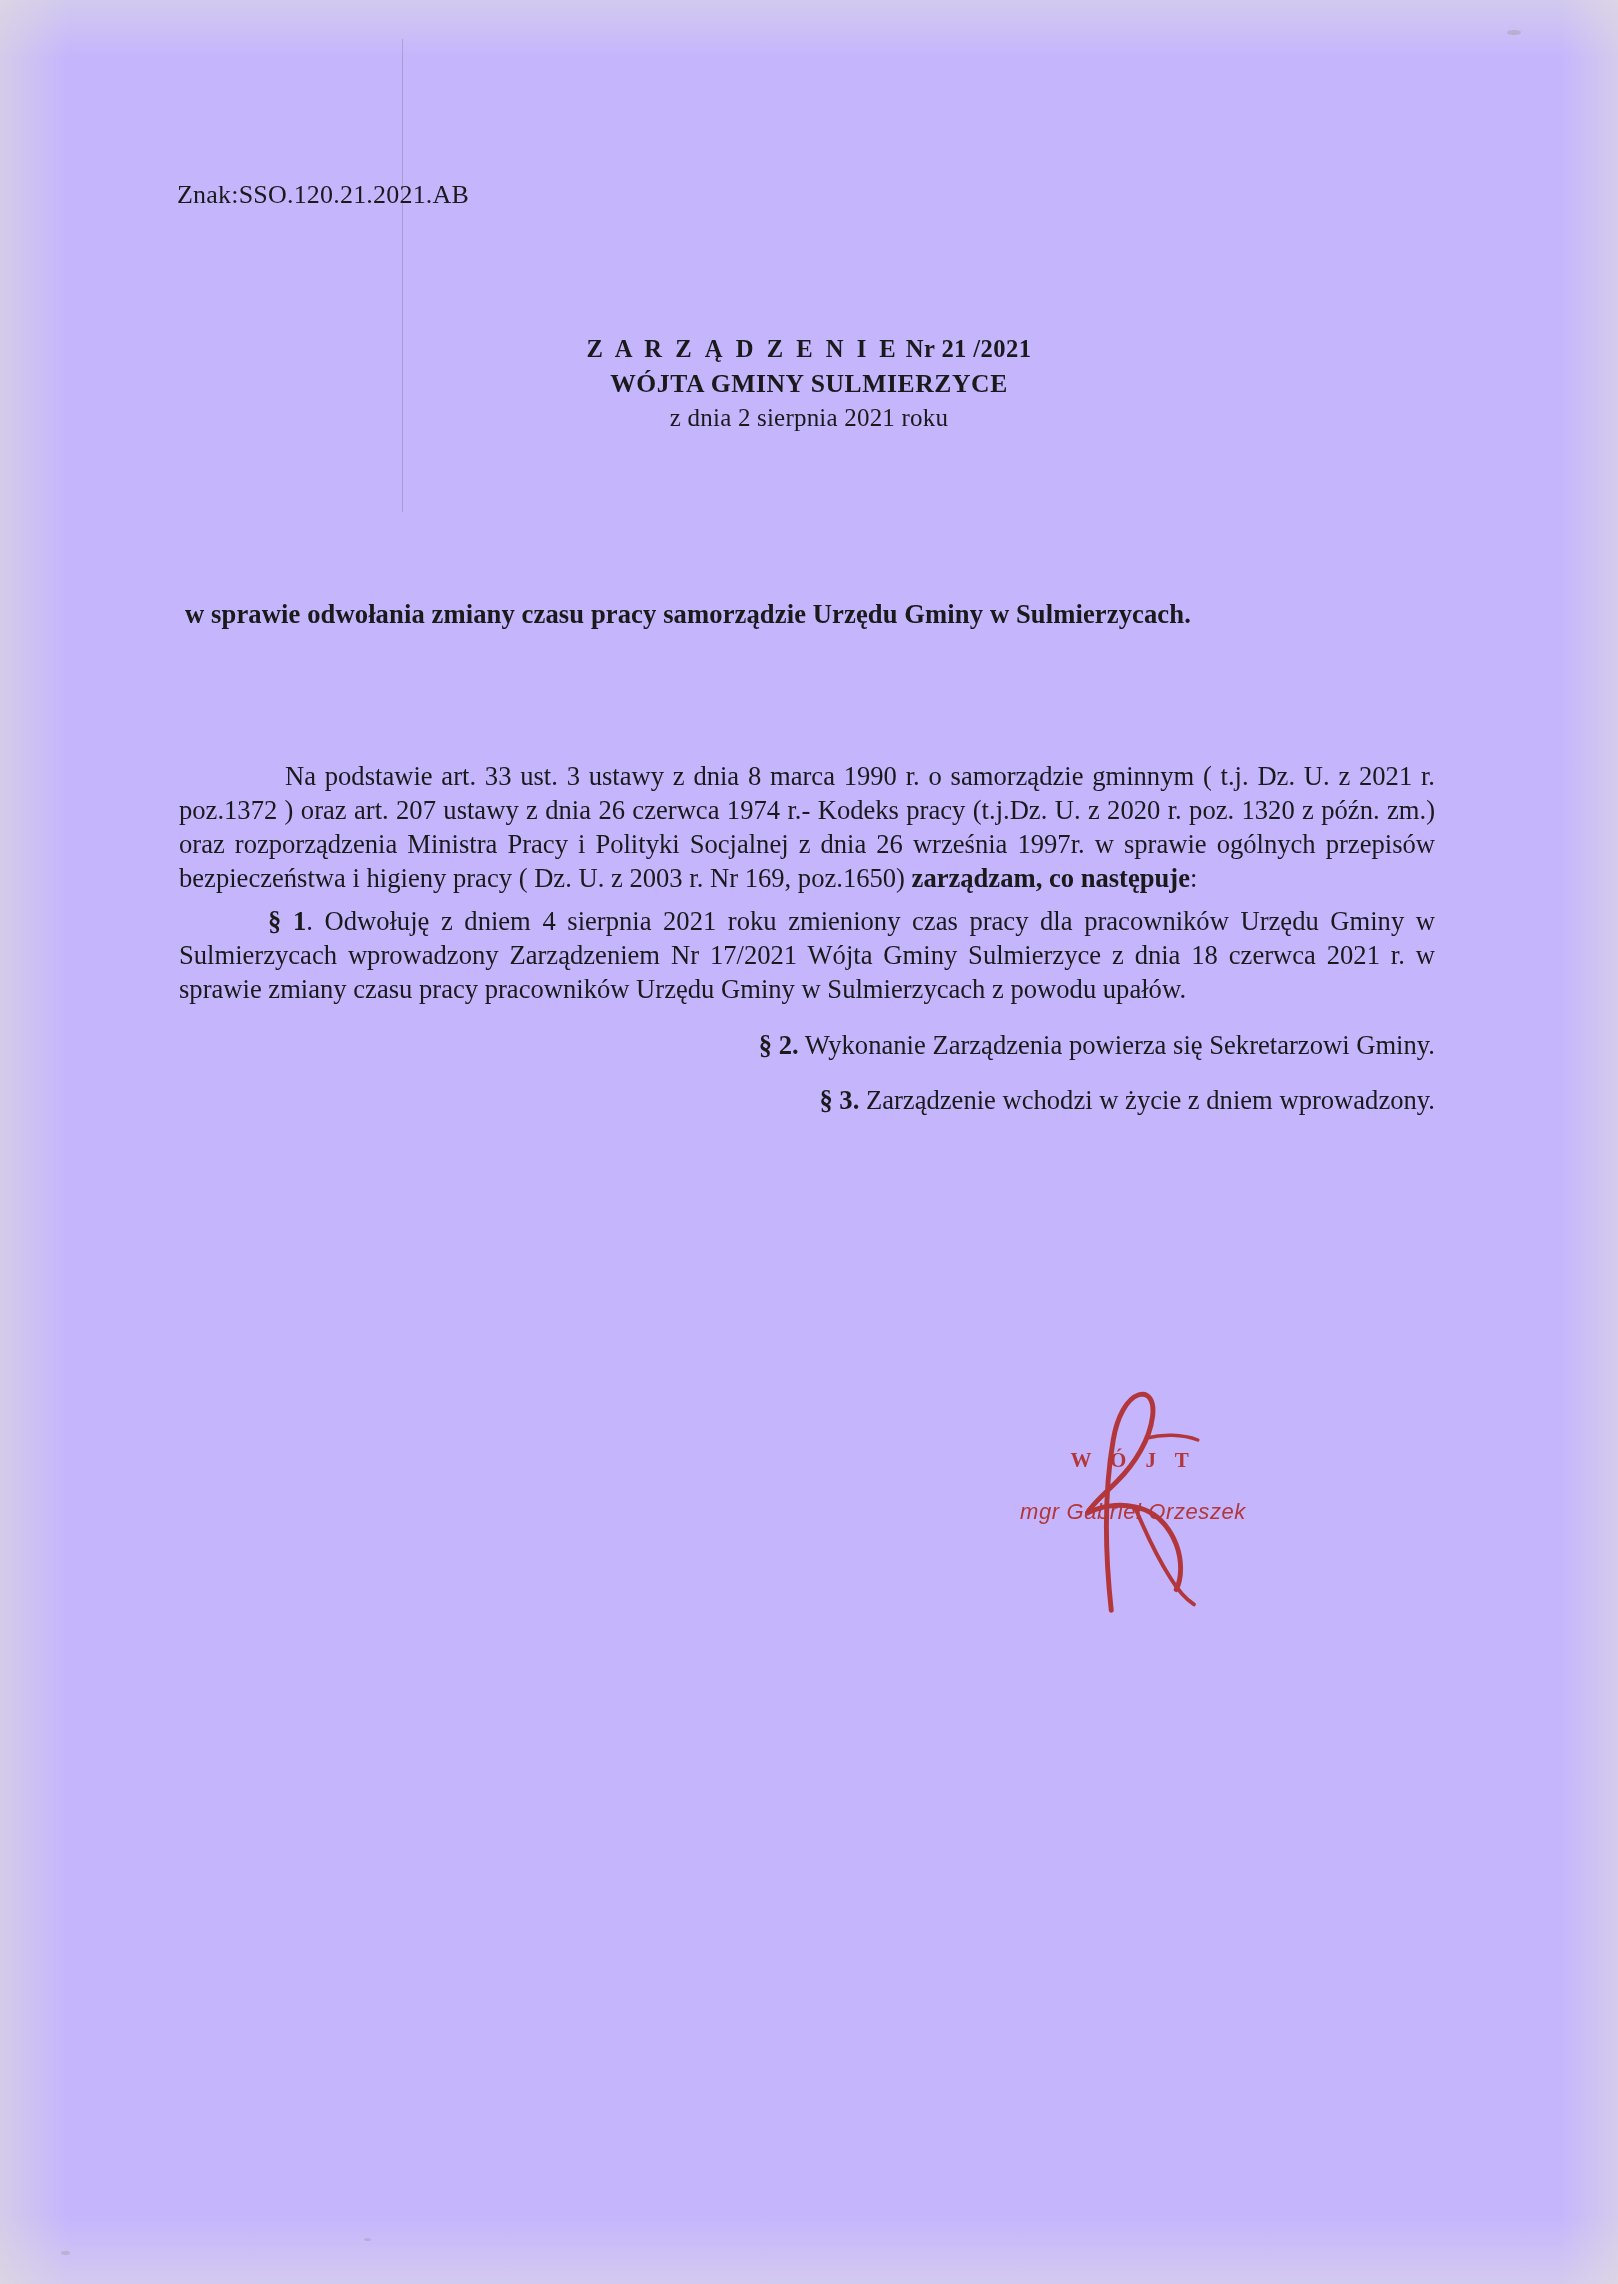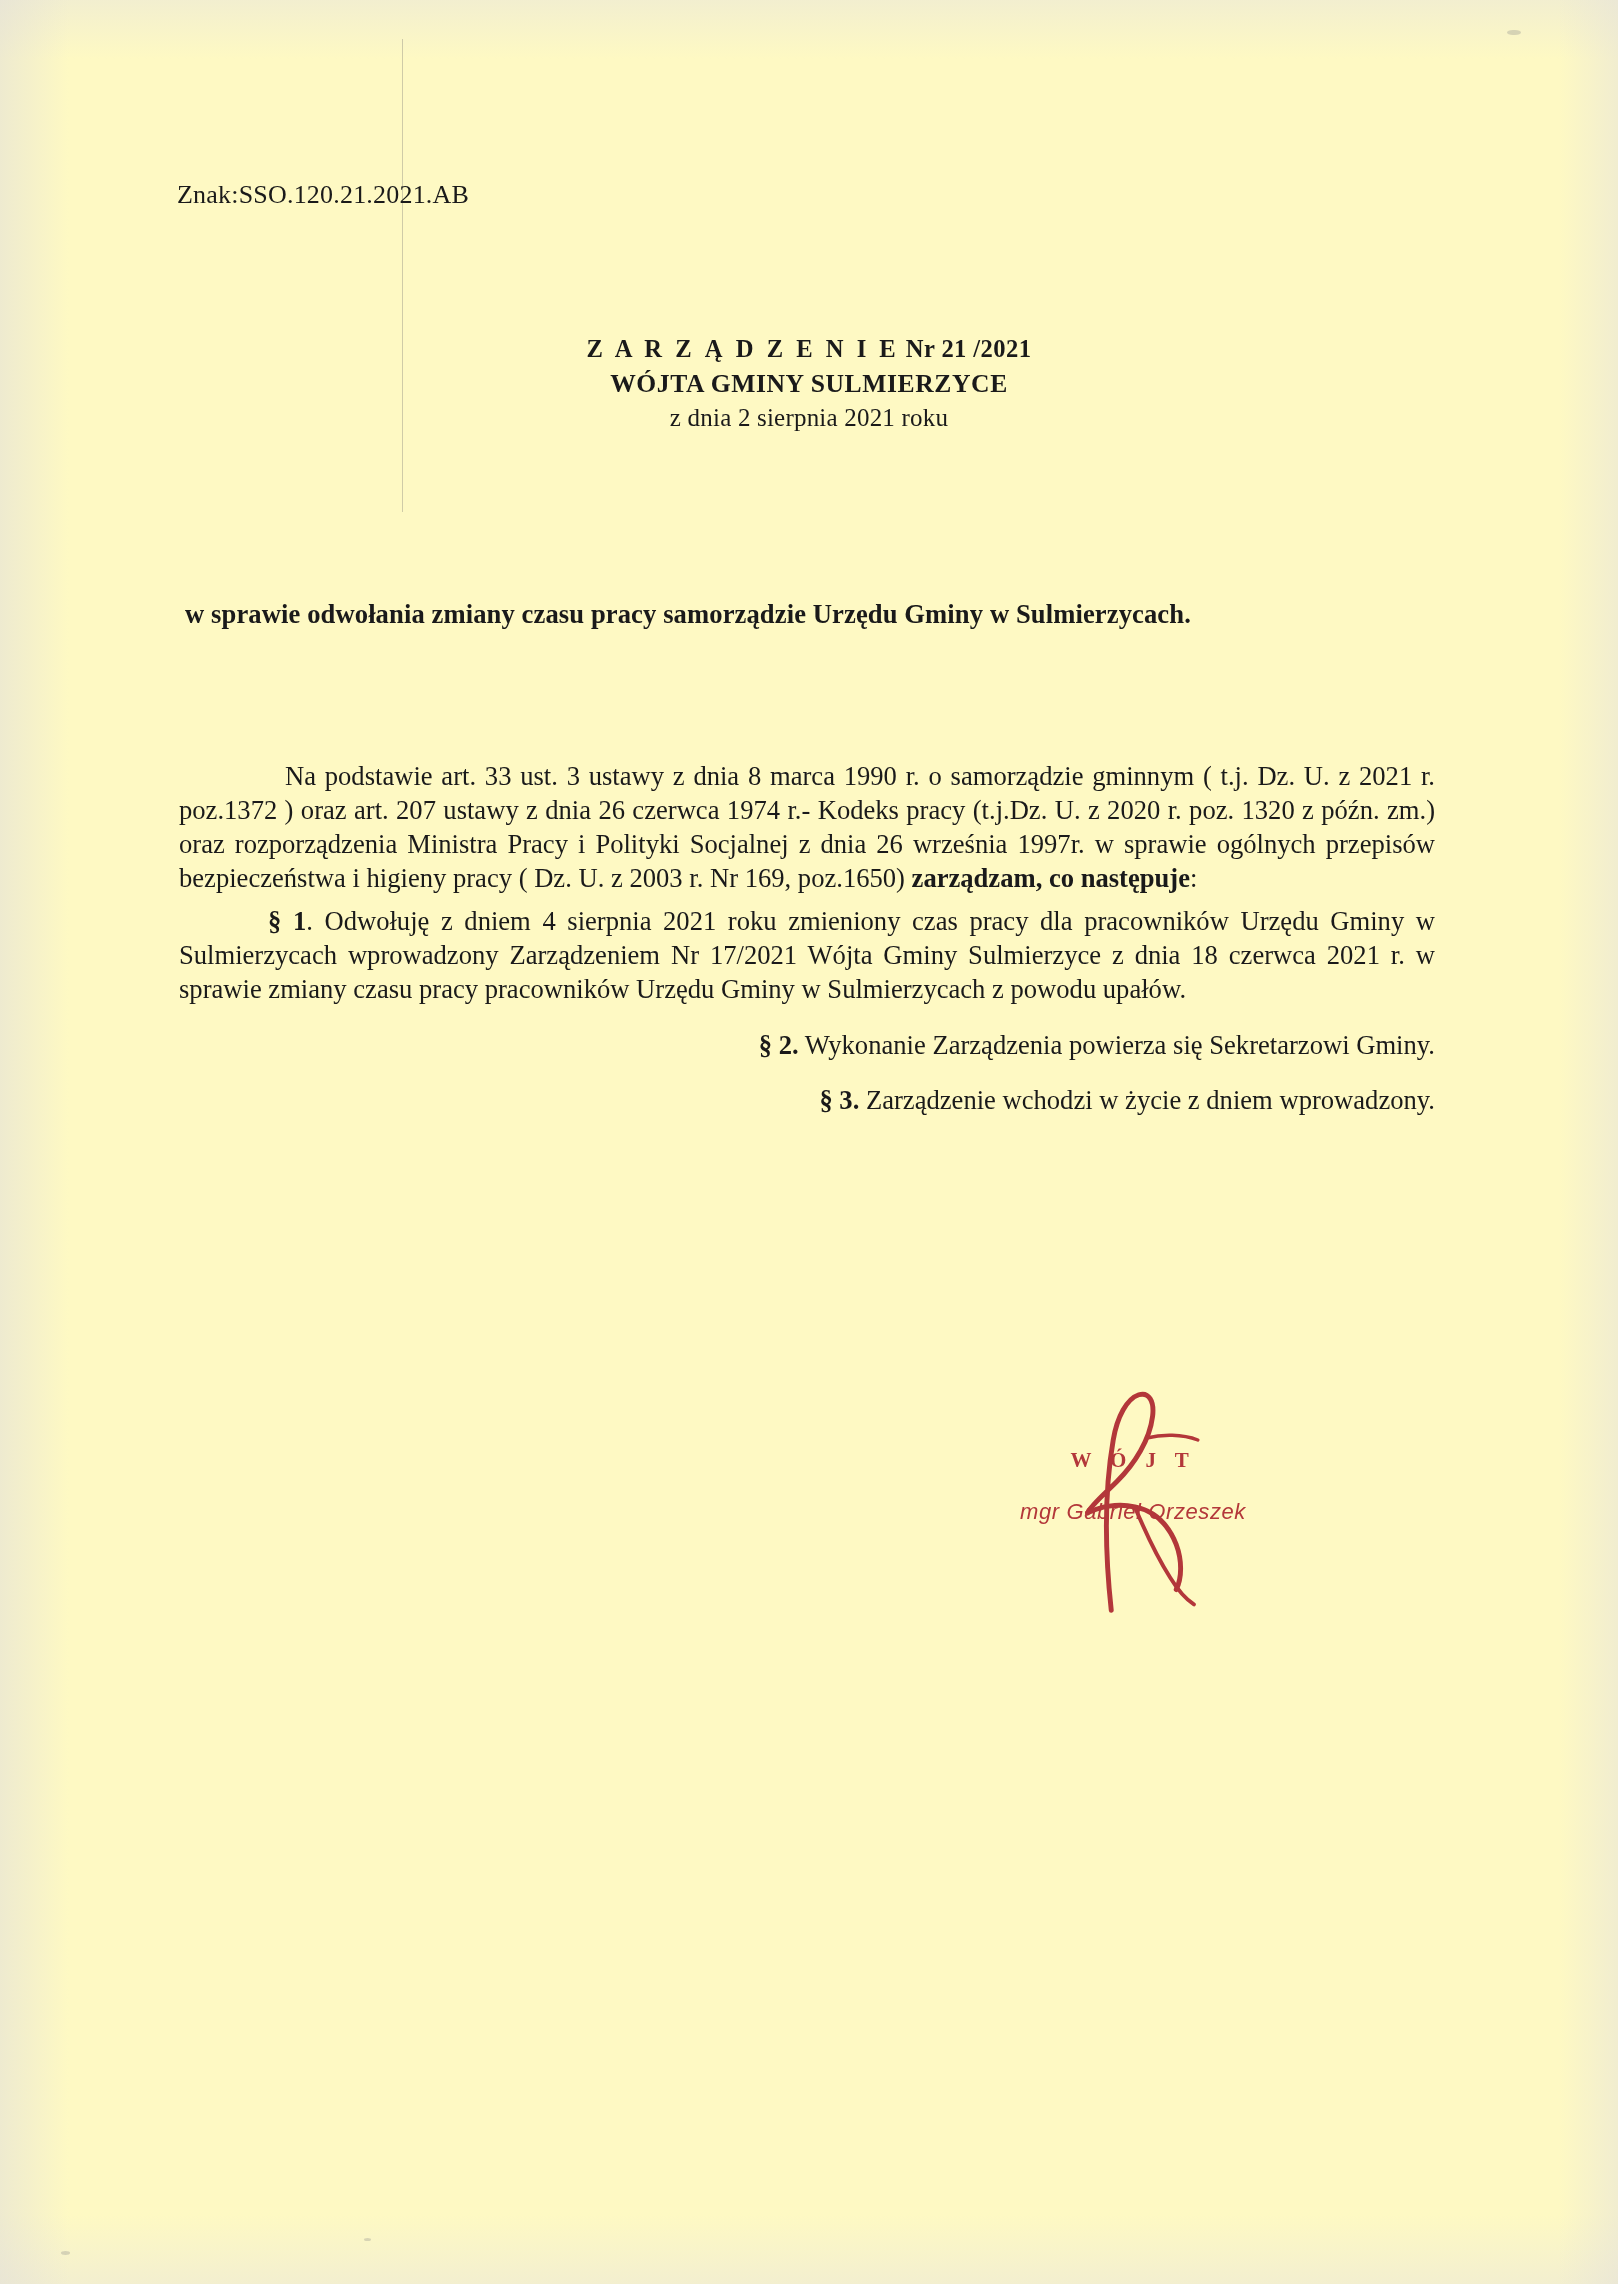--- a/index.html
+++ b/index.html
@@ -4,21 +4,21 @@
 <style>
   html, body {
     margin: 0;
     padding: 0;
     background: #ffffff;
   }
   .page {
     position: relative;
     width: 1618px;
     height: 2284px;
-    background: #fef9c3;
+    background: #c4b5fd;
     overflow: hidden;
     font-family: "Liberation Serif", serif;
     color: #1a1a1a;
   }
   
   .scan-tint {
     position: absolute;
     inset: 0;
     pointer-events: none;
     background:

